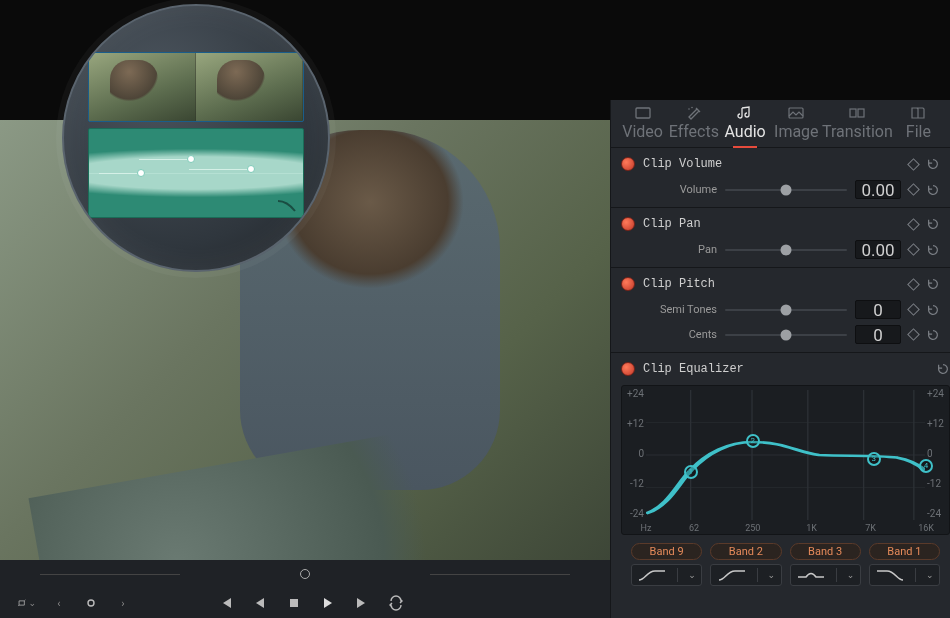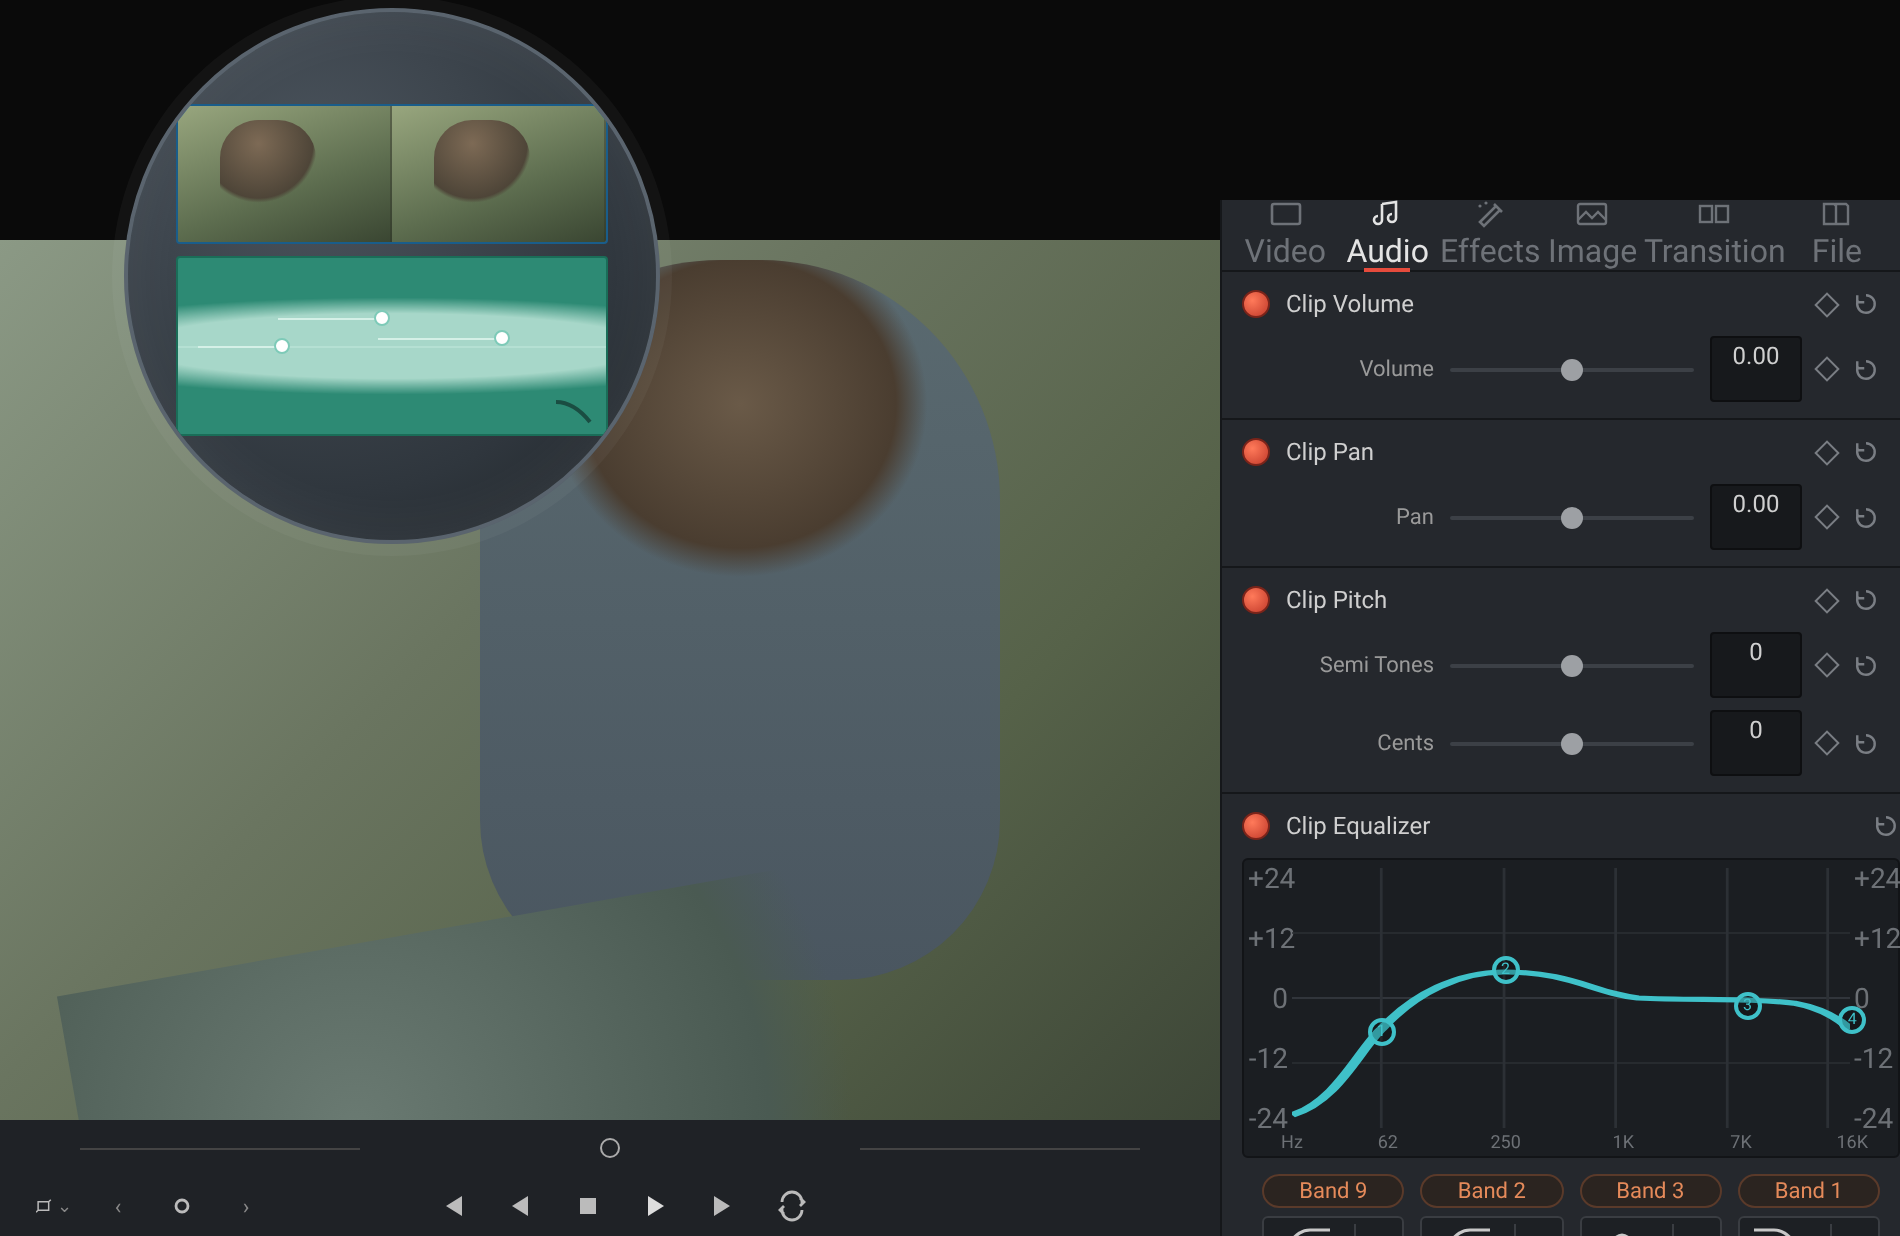--- a/index.html
+++ b/index.html
@@ -164,21 +164,21 @@
   }
   .section-header {
     display:flex; align-items:center; gap:8px;
     height: 20px;
   }
   .section-header .toggle-dot{
     width:14px; height:14px; border-radius:7px;
     background: radial-gradient(circle at 35% 35%, #ff7a5a, #c23a2a);
     border:1px solid #7a241a;
   }
-  .section-header .title { color:#cfcfcf; font-size:12px; flex:1; }
+  .section-header .title { color:#cfcfcf; font-size:12px; flex:1;font-family:Liberation Mono, monospace; }
   .section-header .hdr-right { display:flex; gap:8px; align-items:center; color:#7a7e84;}
   .kf-diamond { width:9px; height:9px; transform:rotate(45deg); border:1px solid #7a7e84;}
   .reset-icn { width:14px; height:14px; }
 
   .param-row {
     display:flex; align-items:center; gap:8px;
     margin-top:6px;
     padding-left: 24px;
   }
   .param-row .plabel { width:72px; text-align:right; color:#9a9a9a; font-size:11px;}
@@ -187,38 +187,38 @@
   }
   .param-row .slider .track {
     position:absolute; left:0; right:0; top:50%; height:2px; background:#3c4046; transform:translateY(-50%);
     border-radius:1px;
   }
   .param-row .slider .thumb {
     position:absolute; top:50%; transform:translate(-50%,-50%);
     width:11px; height:11px; border-radius:50%; background:#9da0a4;
   }
   .param-row .value {
-    width:46px; height:33px; line-height:18px; text-align:center;
+    width:46px; height:19px; line-height:18px; text-align:center;
     background:#17191c; border:1px solid #0e0f11; border-radius:2px;
-    color:#cfcfcf; font-size:12px;
+    color:#cfcfcf; font-size:17px;
   }
   .param-row .row-right { display:flex; gap:8px; align-items:center; color:#7a7e84;}
 
   
   .eq-section { padding:6px 0 10px 10px; }
   .eq-wrap {
     margin-top: 6px;
     background:#1b1e22;
     border:1px solid #121417;
     border-radius:3px;
     height:150px;
     position:relative;
     padding: 4px 24px 14px 24px;
   }
-  .eq-wrap .vtick { position:absolute; font-size:14px; color:#6d7176; width:20px; text-align:right;}
+  .eq-wrap .vtick { position:absolute; font-size:10px; color:#6d7176; width:20px; text-align:right;}
   .eq-wrap .vtick.left { left:2px; }
   .eq-wrap .vtick.right { right:2px; text-align:left;}
   .eq-wrap .htick { position:absolute; bottom:1px; font-size:9px; color:#6d7176; transform:translateX(-50%);}
   .eq-wrap svg.grid { position:absolute; left:24px; right:24px; top:4px; bottom:14px; width:calc(100% - 48px); height:calc(100% - 18px);}
   .eq-wrap svg.curve { position:absolute; left:24px; top:4px; width:calc(100% - 48px); height:calc(100% - 18px); }
   .eq-node { position:absolute; width:14px; height:14px; border-radius:50%;
     border:2px solid #3fc1c9; display:flex; align-items:center; justify-content:center;
     font-size:8px; color:#3fc1c9; background:rgba(0,0,0,.2); transform:translate(-50%,-50%);
   }
 
@@ -332,33 +332,33 @@
 
 <div class="inspector">
 
   <div class="insp-tabs">
     <div class="insp-tab">
       <svg viewBox="0 0 16 14">
           <rect x="1" y="2" width="14" height="10" rx="1" fill="none" stroke="currentColor" stroke-width="1.3"></rect>
         </svg>
       <span>Video</span>
     </div>
-    <div class="insp-tab active">
-      <svg viewBox="0 0 16 14">
-          <path d="M5 2v8a2 2 0 1 1-2-2M5 2l7-1v8a2 2 0 1 1-2-2M12 1v8" fill="none" stroke="currentColor" stroke-width="1.3"></path>
-        </svg>
-      <span>Audio</span>
-    </div>
     <div class="insp-tab">
       <svg viewBox="0 0 16 14">
           <path d="M3 11L11 3l2 2-8 8zM10 2l4 4" fill="none" stroke="currentColor" stroke-width="1.3"></path>
           <circle cx="3" cy="3" r="0.8"></circle>
           <circle cx="6" cy="1.5" r="0.8"></circle>
         </svg>
       <span>Effects</span>
+    </div>
+    <div class="insp-tab active">
+      <svg viewBox="0 0 16 14">
+          <path d="M5 2v8a2 2 0 1 1-2-2M5 2l7-1v8a2 2 0 1 1-2-2M12 1v8" fill="none" stroke="currentColor" stroke-width="1.3"></path>
+        </svg>
+      <span>Audio</span>
     </div>
     <div class="insp-tab">
       <svg viewBox="0 0 16 14">
           <rect x="1" y="2" width="14" height="10" rx="1" fill="none" stroke="currentColor" stroke-width="1.2"></rect>
           <path d="M1 10l4-4 3 3 3-3 4 4" fill="none" stroke="currentColor" stroke-width="1.2"></path>
         </svg>
       <span>Image</span>
     </div>
     <div class="insp-tab">
       <svg viewBox="0 0 16 14">

